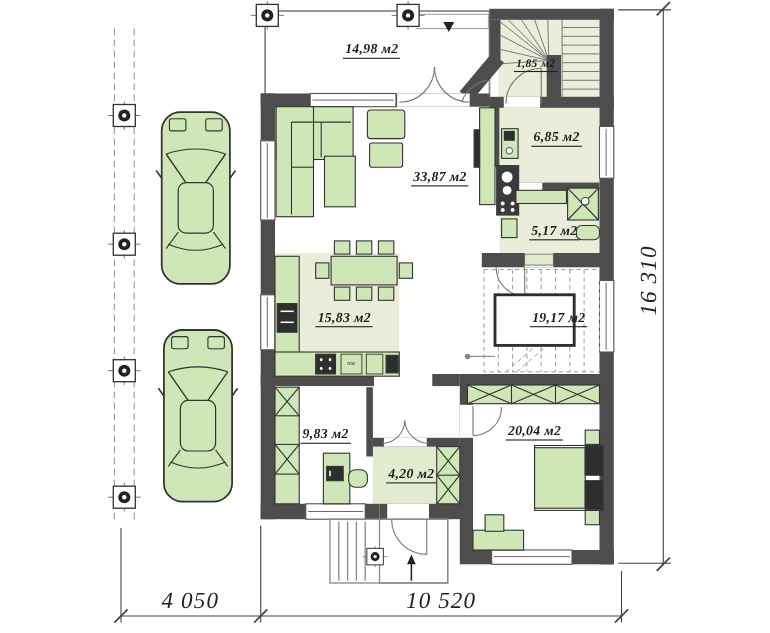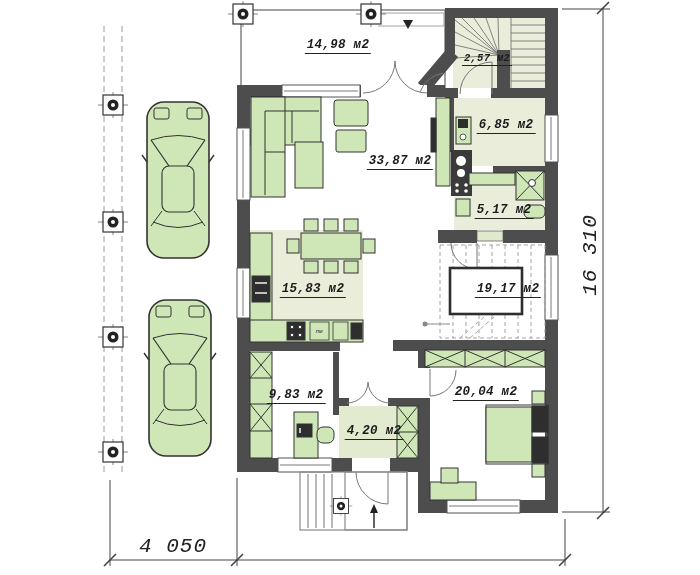--- a/index.html
+++ b/index.html
@@ -1,20 +1,20 @@
 <!DOCTYPE html>
 <html style="--wall: #4d4d4d; --furn: #cfe6b6; --floor: #e9edd9; --line: #333333; --thin: #8a8a8a;"><head>
 <meta charset="utf-8">
 <style>
   :root{
     --wall:#4d4d4d; --furn:#cfe6b6; --floor:#e9edd9; --line:#333333; --thin:#8a8a8a;
   }
   html,body{margin:0;padding:0;background:#ffffff;}
   .canvas{position:relative;width:700px;height:575px;background:#fff;overflow:hidden;
-          font-family:Liberation Mono, monospace;}
+          font-family:Liberation Serif, serif;}
   svg{position:absolute;left:0;top:0;}
   .lbl{position:absolute;transform:translate(-50%,-50%);font-style:italic;font-weight:600;
        font-size:12.5px;color:#1b1b1b;white-space:nowrap;letter-spacing:.3px;}
   .lbl.small{font-size:10.5px;}
   .lbl .u{border-bottom:1.3px solid #222;padding:0 2px 1px 2px;}
   .dim{position:absolute;transform:translate(-50%,-50%);font-style:italic;font-weight:500;
        font-size:21px;color:#222;white-space:nowrap;letter-spacing:1px;}
   .dim.vert{transform:translate(-50%,-50%) rotate(-90deg);}
   .tiny{position:absolute;transform:translate(-50%,-50%);font-size:6px;font-style:italic;color:#333;}
 </style>
@@ -292,27 +292,28 @@
     <line x1="559" y1="566" x2="571" y2="554" stroke-width="1.6"></line>
     <line x1="603" y1="8" x2="603" y2="513"></line>
     <line x1="562" y1="9" x2="610" y2="9"></line>
     <line x1="562" y1="512" x2="610" y2="512"></line>
     <line x1="597" y1="14" x2="609" y2="2" stroke-width="1.6"></line>
     <line x1="597" y1="519" x2="609" y2="507" stroke-width="1.6"></line>
   </g>
 </svg>
 
   <div class="lbl" style="left:338px;top:45px"><span class="u">14,98 м2</span></div>
-  <div class="lbl small" style="left:487px;top:58px"><span class="u">2,57 м2</span></div>
+  <div class="lbl small" style="left:487px;top:58px"><span class="u">1,85 м2</span></div>
   <div class="lbl" style="left:506px;top:125px"><span class="u">6,85 м2</span></div>
   <div class="lbl" style="left:400px;top:161px"><span class="u">33,87 м2</span></div>
   <div class="lbl" style="left:504px;top:210px"><span class="u">5,17 м2</span></div>
   <div class="lbl" style="left:313px;top:289px"><span class="u">15,83 м2</span></div>
   <div class="lbl" style="left:508px;top:289px"><span class="u">19,17 м2</span></div>
   <div class="lbl" style="left:296px;top:395px"><span class="u">9,83 м2</span></div>
   <div class="lbl" style="left:374px;top:431px"><span class="u">4,20 м2</span></div>
   <div class="lbl" style="left:486px;top:392px"><span class="u">20,04 м2</span></div>
 
   <div class="tiny" style="left:319px;top:331px">пм</div>
 
   <div class="dim" style="left:173px;top:546px">4 050</div>
+  <div class="dim" style="left:401px;top:546px">10 520</div>
   <div class="dim vert" style="left:590px;top:255px">16 310</div>
 </div>
 
 </body></html>

